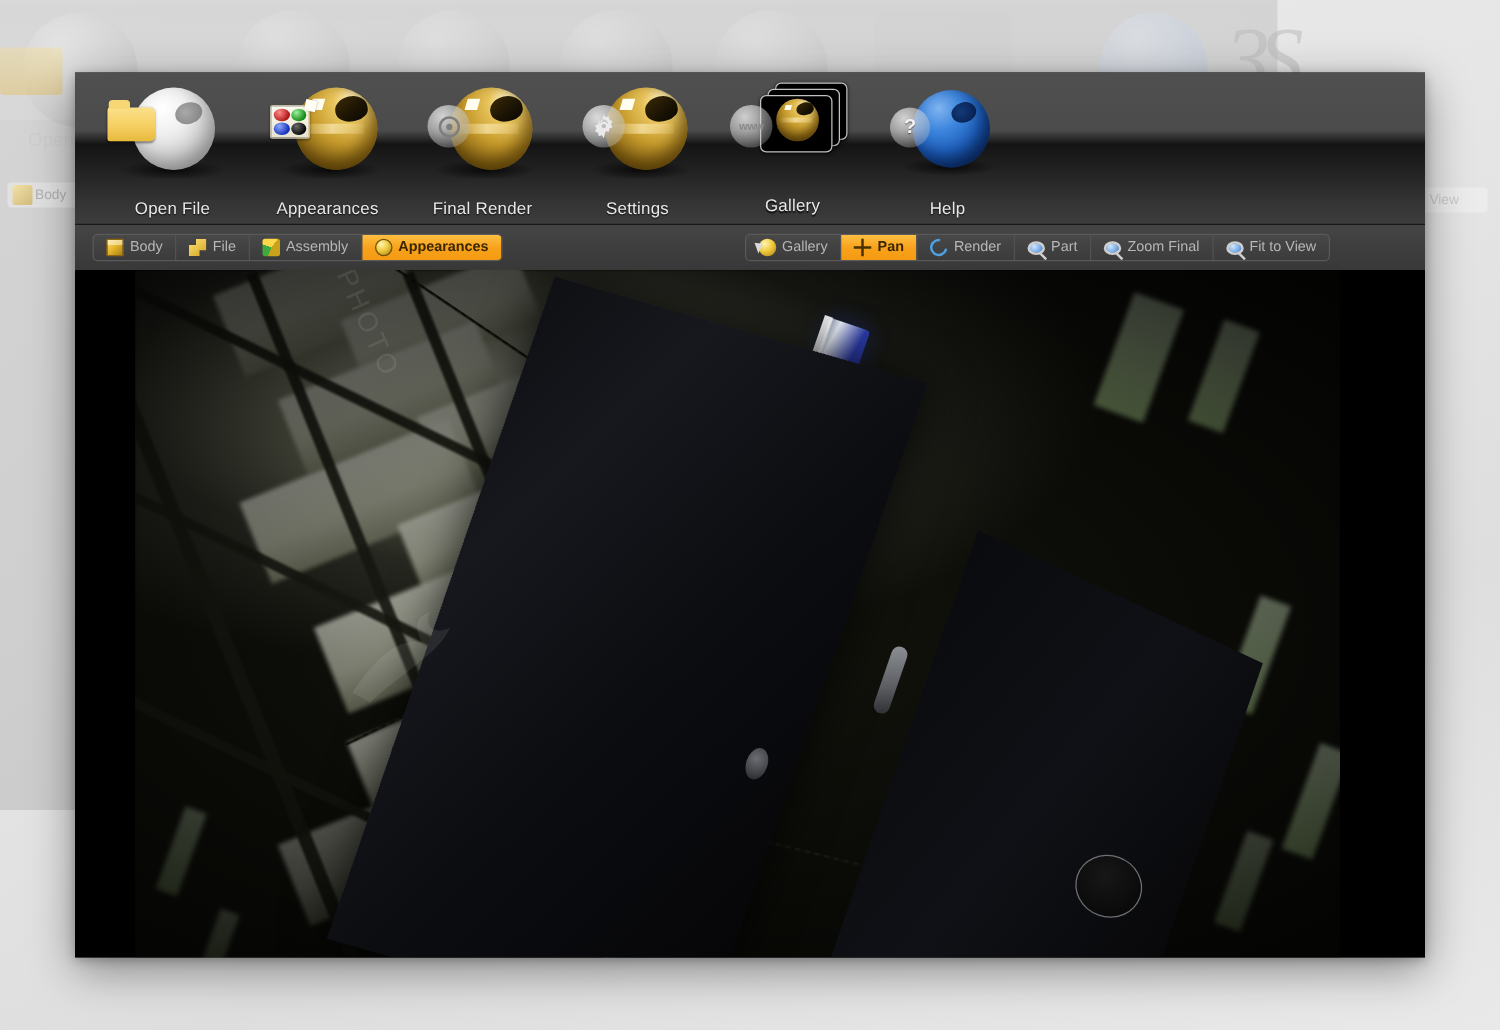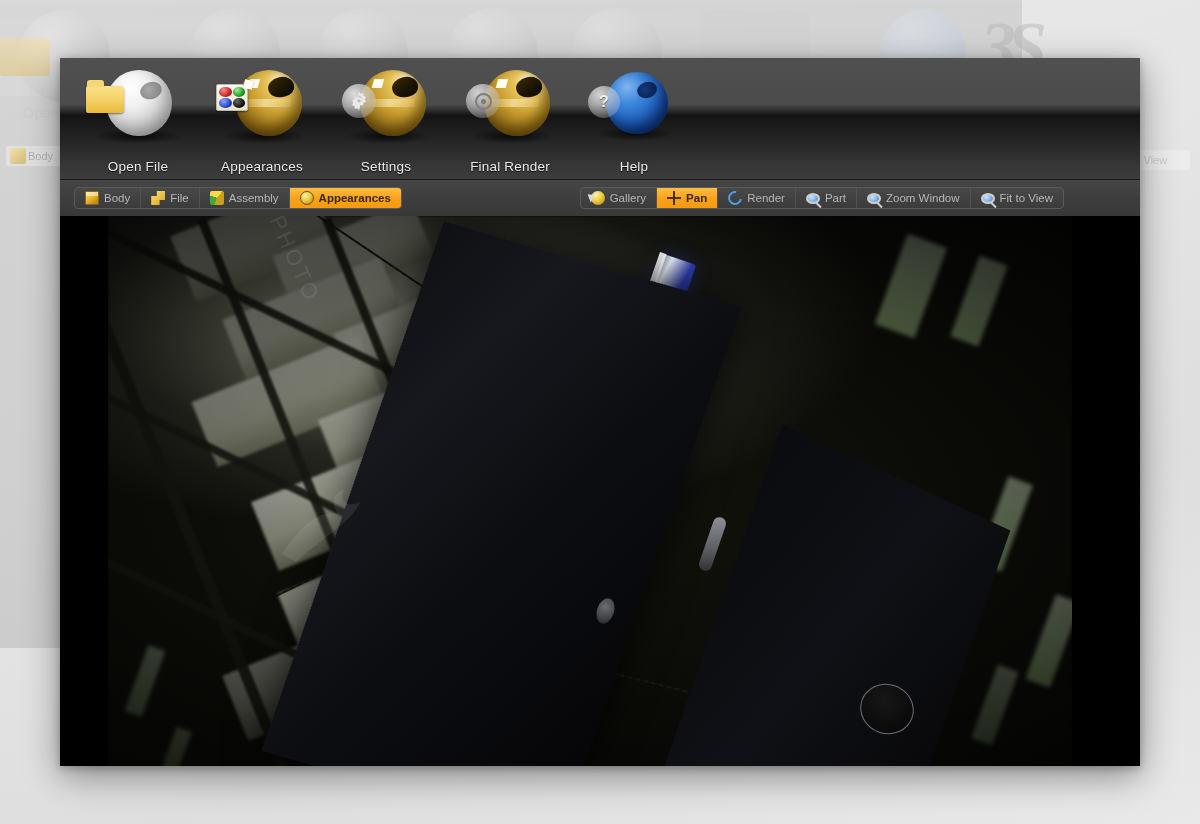--- a/index.html
+++ b/index.html
@@ -569,21 +569,21 @@
   </div>
 
   <div class="bg-sphere bg-big" style="left:18px;  top:10px;  width:92px;  height:92px; opacity:.30;"></div>
   <div class="bg-big" style="left:0px; top:38px; width:50px;height:38px;background:linear-gradient(180deg,#fbe08a,#e8b93c);border-radius:3px;opacity:.35;"></div>
   <div class="bg-sphere bg-big" style="left:190px; top:8px;   width:90px;  height:90px; opacity:.22;"></div>
   <div class="bg-sphere bg-big" style="left:318px; top:8px;   width:90px;  height:90px; opacity:.22;"></div>
   <div class="bg-sphere bg-big" style="left:448px; top:8px;   width:90px;  height:90px; opacity:.22;"></div>
   <div class="bg-sphere bg-big" style="left:572px; top:8px;   width:90px;  height:90px; opacity:.22;"></div>
   <div class="bg-big" style="left:700px; top:10px; width:110px;height:86px;background:#cfcfcf;border-radius:8px;opacity:.22;"></div>
   <div class="bg-sphere bg-big" style="left:880px; top:10px;  width:86px;  height:86px; opacity:.30; background:radial-gradient(circle at 34% 26%,#eaf2ff 0%,#c9d9f2 45%,#9fb6da 100%);"></div>
-  <div class="bg-big" style="left:980px; top:6px; width:90px;height:86px;color:#b9b9b9;font-family:'Liberation Serif',serif;font-size:72px;font-style:italic;font-weight:bold;letter-spacing:-9px;opacity:.5;">3S</div>
+  <div class="bg-big" style="left:980px; top:6px; width:90px;height:86px;color:#b9b9b9;font-family:'Liberation Serif',serif;font-size:72px;font-style:italic;font-weight:normal;letter-spacing:-9px;opacity:.5;">3S</div>
 
   <div class="bg-label" style="left:0px;  top:104px; width:110px;color:#c9c9c9;opacity:.55;">Open File</div>
   <div class="bg-label" style="left:186px;top:104px; width:110px;color:#d4d4d4;opacity:.30;">Appearances</div>
 
   <div class="bg-chip" style="left:6px;  top:146px; width:84px;opacity:.6;">Body</div>
   <div class="bg-big" style="left:10px; top:148px; width:16px;height:16px;background:linear-gradient(140deg,#ffe27a,#c79b2c);opacity:.55;border-radius:2px;"></div>
 
   <div class="bg-chip" style="left:1110px; top:150px; width:80px;opacity:.55;padding-left:6px;color:#b4b4b4;">Fit to View</div>
 </div>
 
@@ -622,47 +622,62 @@
 
 
     <div class="tool">
       <div class="glyph">
         <div class="sphere-shadow" style="left:12px;top:66px;width:84px;height:16px;"></div>
         <div class="gold-sphere" style="left:26px;top:8px;">
           <div class="refl-dark"></div>
           <div class="refl-bright"></div>
           <div class="refl-band"></div>
         </div>
-        <div class="badge-round" style="left:8px;top:22px;">
-          <svg class="gear-svg" viewBox="0 0 24 24" aria-hidden="true">
-            <path fill="#eaeaea" d="M12 8a4 4 0 100 8 4 4 0 000-8zm0 6a2 2 0 110-4 2 2 0 010 4z"></path>
-            <path fill="#eaeaea" d="M12 1.6l1.6 2.5 2.9-.6.4 2.9 2.7 1.2-1.4 2.6 1.4 2.6-2.7 1.2-.4 2.9-2.9-.6L12 22.4l-1.6-2.5-2.9.6-.4-2.9-2.7-1.2L5.8 14 4.4 11.4l2.7-1.2.4-2.9 2.9.6L12 1.6zm0 3.8l-.8 1.3-1.5-.3-.2 1.5-1.4.6.7 1.4-.7 1.4 1.4.6.2 1.5 1.5-.3.8 1.3.8-1.3 1.5.3.2-1.5 1.4-.6-.7-1.4.7-1.4-1.4-.6-.2-1.5-1.5.3L12 5.4z"></path>
-          </svg>
-        </div>
-      </div>
-      <div class="cap">Settings</div>
+        <div class="target-badge" style="left:8px;top:22px;">
+          <div class="target-ring">
+              <i></i>
+            </div>
+        </div>
+      </div>
+      <div class="cap">Final Render</div>
     </div>
 
     <div class="tool">
       <div class="glyph">
         <div class="sphere-shadow" style="left:12px;top:66px;width:84px;height:16px;"></div>
         <div class="gold-sphere" style="left:26px;top:8px;">
           <div class="refl-dark"></div>
           <div class="refl-bright"></div>
           <div class="refl-band"></div>
         </div>
-        <div class="target-badge" style="left:8px;top:22px;">
-          <div class="target-ring">
-              <i></i>
-            </div>
-        </div>
-      </div>
-      <div class="cap">Final Render</div>
-    </div>
-
+        <div class="badge-round" style="left:8px;top:22px;">
+          <svg class="gear-svg" viewBox="0 0 24 24" aria-hidden="true">
+            <path fill="#eaeaea" d="M12 8a4 4 0 100 8 4 4 0 000-8zm0 6a2 2 0 110-4 2 2 0 010 4z"></path>
+            <path fill="#eaeaea" d="M12 1.6l1.6 2.5 2.9-.6.4 2.9 2.7 1.2-1.4 2.6 1.4 2.6-2.7 1.2-.4 2.9-2.9-.6L12 22.4l-1.6-2.5-2.9.6-.4-2.9-2.7-1.2L5.8 14 4.4 11.4l2.7-1.2.4-2.9 2.9.6L12 1.6zm0 3.8l-.8 1.3-1.5-.3-.2 1.5-1.4.6.7 1.4-.7 1.4 1.4.6.2 1.5 1.5-.3.8 1.3.8-1.3 1.5.3.2-1.5 1.4-.6-.7-1.4.7-1.4-1.4-.6-.2-1.5-1.5.3L12 5.4z"></path>
+          </svg>
+        </div>
+      </div>
+      <div class="cap">Settings</div>
+    </div>
+
+    <div class="tool">
+      <div class="glyph">
+        <div class="frame" style="left:38px;top:4px;width:58px;height:46px;"></div>
+        <div class="frame" style="left:32px;top:9px;width:58px;height:46px;"></div>
+        <div class="frame" style="left:26px;top:14px;width:58px;height:46px;overflow:hidden;">
+          <div class="gold-sphere" style="left:12px;top:2px;width:34px;height:34px;box-shadow:inset -3px -4px 8px rgba(60,40,0,.65);">
+            <div class="refl-dark"></div>
+            <div class="refl-bright"></div>
+            <div class="refl-band"></div>
+          </div>
+        </div>
+        <div class="www-badge" style="left:2px;top:22px;">www</div>
+      </div>
+      <div class="cap" style="bottom:8px;">Gallery</div>
+    </div>
 
     <div class="tool">
       <div class="glyph">
         <div class="sphere-shadow" style="left:14px;top:64px;width:78px;height:15px;"></div>
         <div class="blue-sphere" style="left:24px;top:10px;">
           <div class="hole"></div>
         </div>
         <div class="q-badge" style="left:6px;top:24px;">?</div>
       </div>
       <div class="cap">Help</div>
@@ -705,21 +720,21 @@
       <div class="mbtn">
         <span class="mi ic-rotate"></span>
         <span>Render</span>
       </div>
       <div class="mbtn">
         <span class="mi ic-zoom"></span>
         <span>Part</span>
       </div>
       <div class="mbtn">
         <span class="mi ic-zwin"></span>
-        <span>Zoom Window</span>
+        <span>Zoom Final</span>
       </div>
       <div class="mbtn">
         <span class="mi ic-fit"></span>
         <span>Fit to View</span>
       </div>
     </div>
   </div>
 
   <div id="viewport">
     <div id="render-img">

